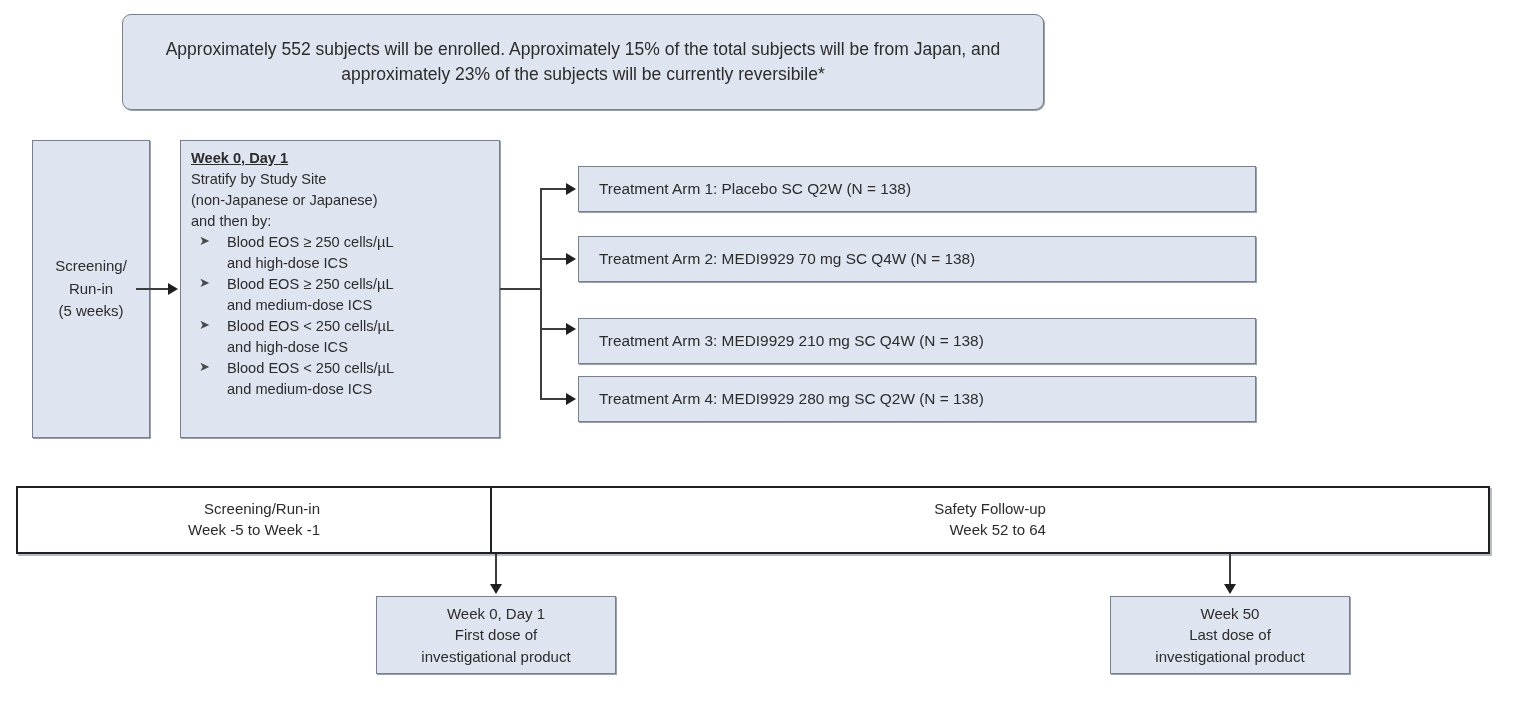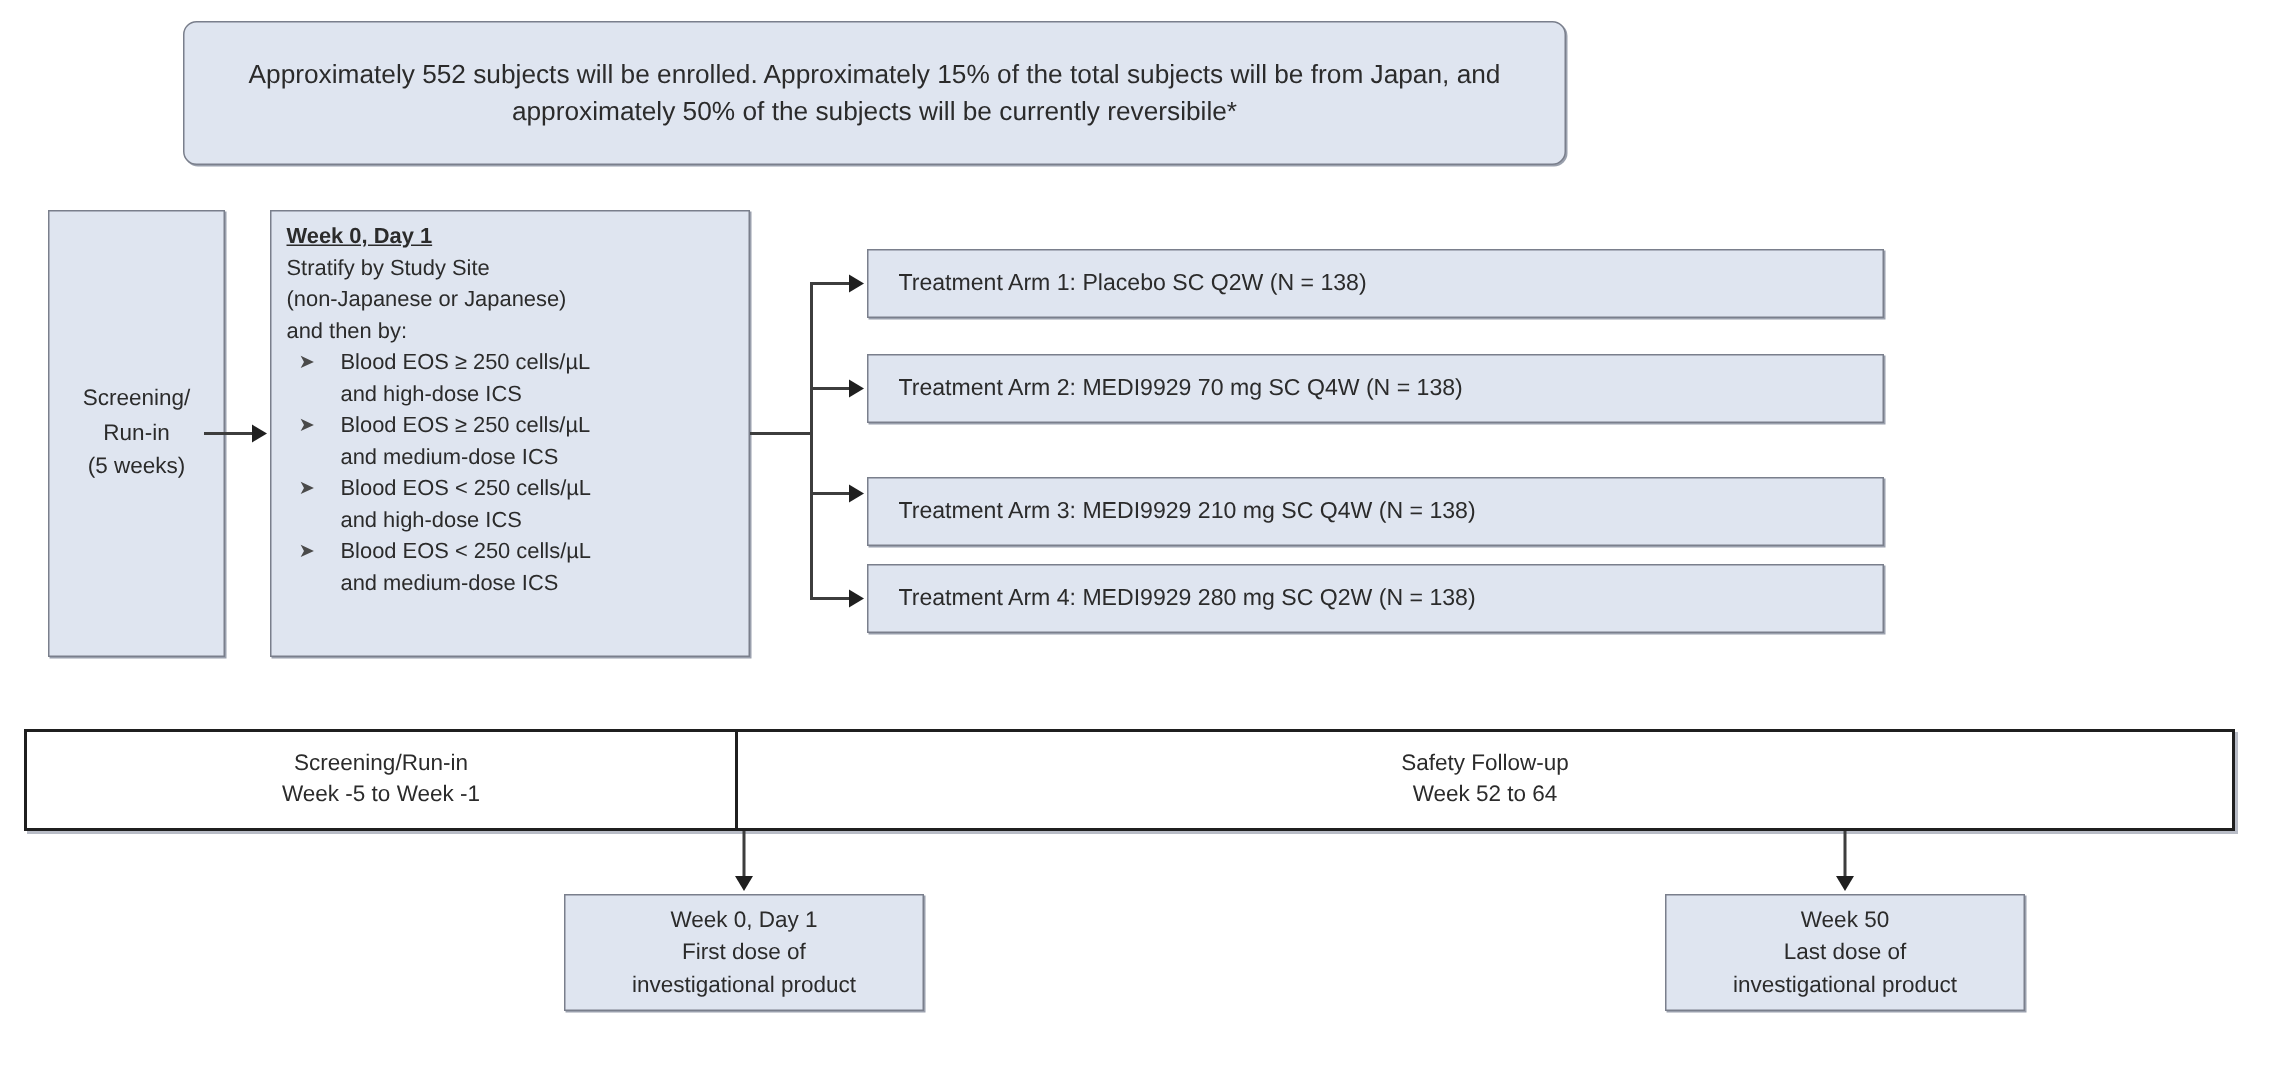--- a/index.html
+++ b/index.html
@@ -135,21 +135,21 @@
     box-sizing: border-box;
     border: 2px solid #1f1f1f;
     display: flex;
     box-shadow: 2px 2px 0 0 #b8bcc6;
   }
   .tl-seg {
     box-sizing: border-box;
     display: flex;
     align-items: center;
     justify-content: center;
-    text-align: center;
+    text-align: right;
     line-height: 1.38;
     font-size: 15px;
   }
   #tl-screening {
     width: 474px;
     background: #ffffff;
     border-right: 2px solid #1f1f1f;
   }
   #tl-treatment {
     width: 761px;
@@ -176,21 +176,21 @@
   }
   #callout-first { left: 376px; }
   #callout-last  { left: 1110px; }
 
   .nowrap { white-space: nowrap; }
 </style>
 </head>
 <body>
 
 <div class="box" id="enrollment-banner">
-  <span>Approximately 552 subjects will be enrolled. Approximately 15% of the total subjects will be from Japan, and approximately 50% of the subjects will be currently reversibile*</span>
+  <span>Approximately 552 subjects will be enrolled. Approximately 15% of the total subjects will be from Japan, and approximately 23% of the subjects will be currently reversibile*</span>
 </div>
 
 <div class="box" id="screening-box">
   <div>
     <div>Screening/</div>
     <div>Run-in</div>
     <div>(5 weeks)</div>
   </div>
 </div>
 

